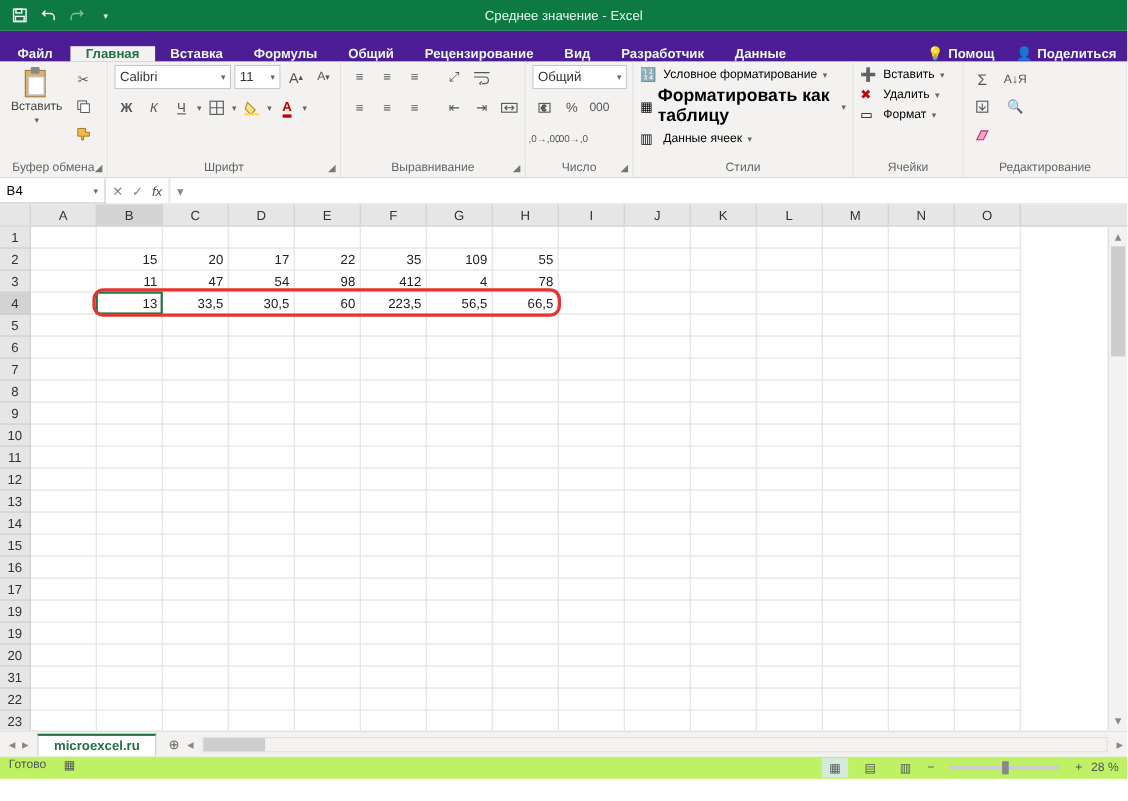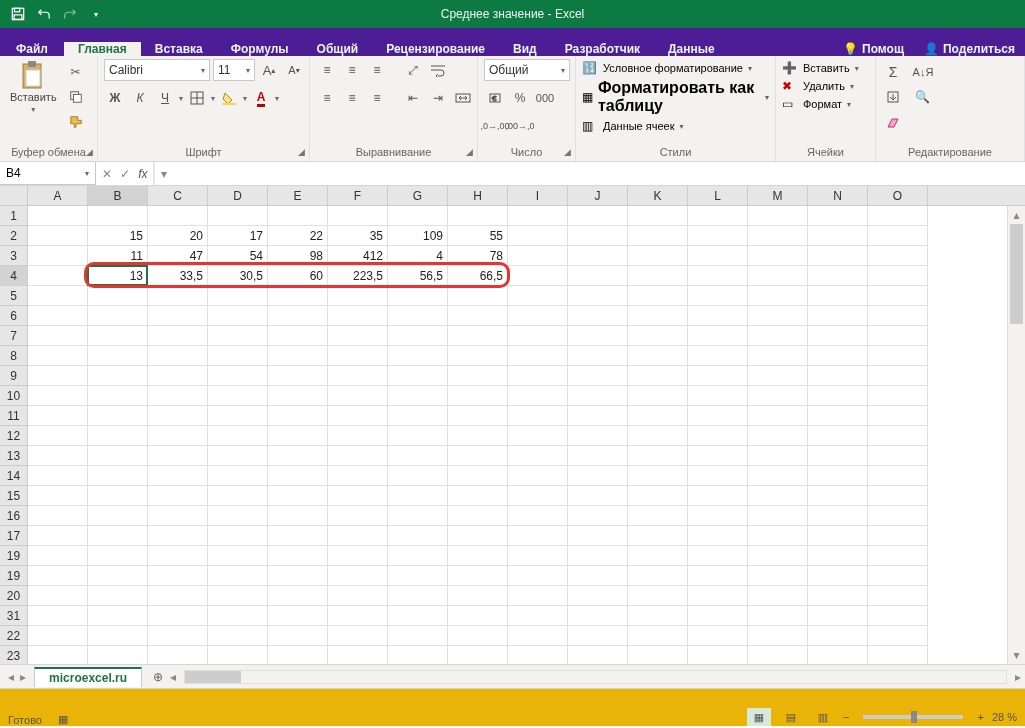--- a/index.html
+++ b/index.html
@@ -72,21 +72,21 @@
 
 .sheetbar { height: 24px; background: #f3f2f1; border-top: 1px solid #d6d6d6; display: flex; align-items: center; }
 .sheet-nav { display:flex; gap:6px; padding:0 8px; color:#888;}
 .sheet-tab { background:#fff; border:1px solid #ccc; border-bottom:none; padding: 2px 14px; font-size:12px; color:#217346; font-weight:bold; border-top:2px solid #217346;}
 .add-sheet { width:24px; height:20px; display:flex; align-items:center; justify-content:center; color:#666; margin-left:4px;}
 .hscroll { flex:1; display:flex; align-items:center; justify-content:flex-end; padding-right:4px;}
 .hscroll-track { flex:1; height:14px; background:#f3f2f1; margin:0 8px; display:flex; align-items:center; border:1px solid #e0e0e0;}
 .hscroll-thumb { width:56px; height:12px; background:#cdcdcd;}
 
 
-.statusbar { height: 38px; background: #eab308; border-top: 1px solid #d6d6d6; display: flex; align-items: flex-end; padding: 0 8px; font-size: 11px; color:#555;}
+.statusbar { height: 20px; background: #bef264; border-top: 1px solid #d6d6d6; display: flex; align-items: flex-start; padding: 0 8px; font-size: 11px; color:#555;}
 .status-right { margin-left:auto; display:flex; align-items:center; gap:8px;}
 .view-btn { width:24px; height:18px; display:flex; align-items:center; justify-content:center; color:#555; border:1px solid transparent;}
 .view-btn.active { background:#d3eadd;}
 .zoom-slider { width:100px; height:4px; background:#cdcdcd; margin:0 6px; position:relative;}
 .zoom-slider .handle { position:absolute; left:48px; top:-4px; width:6px; height:12px; background:#888;}
 
 svg { display:block; }
 </style>
 </head>
 <body>

